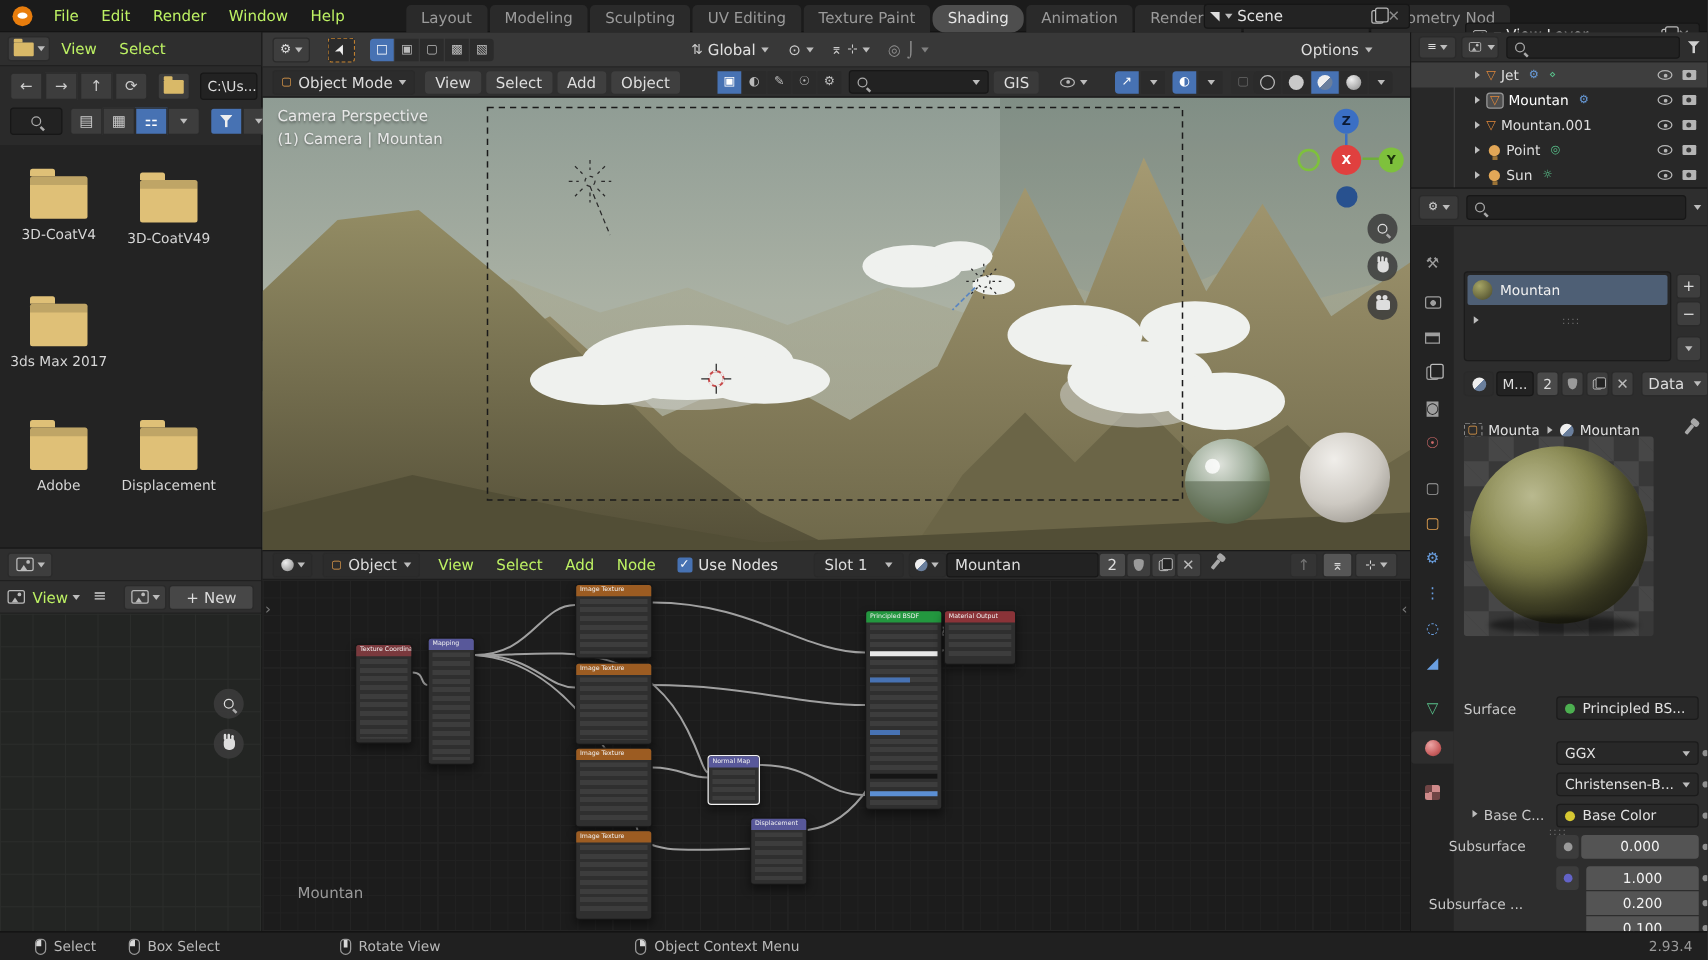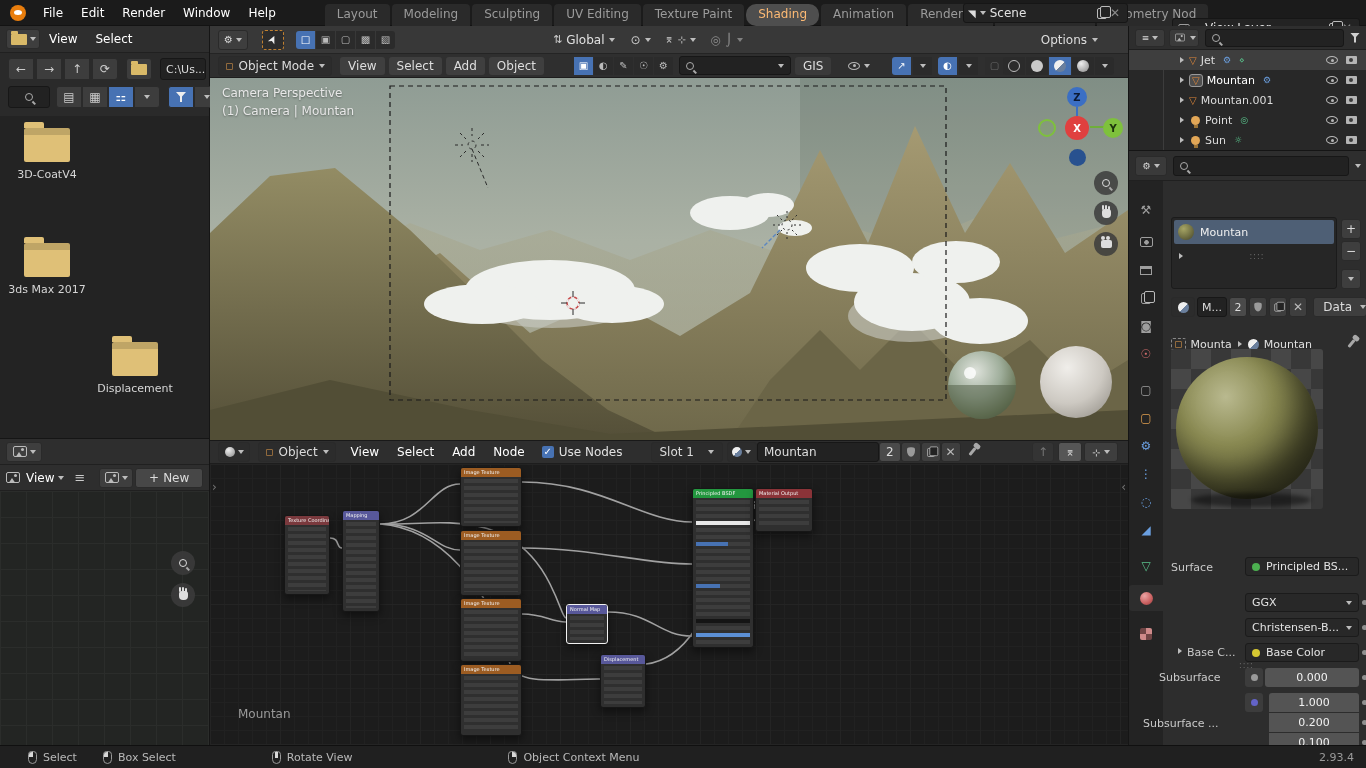--- a/index.html
+++ b/index.html
@@ -6,28 +6,28 @@
   html,body{background:#111;}
   #app{position:relative;width:1366px;height:768px;background:#1d1d1d;overflow:hidden;color:#d0d0d0;font-size:12px;}
   .abs{position:absolute;}
   .row{display:flex;align-items:center;}
   .btn{background:#3e3e3e;border:1px solid #2a2a2a;border-radius:3px;color:#dcdcdc;display:flex;align-items:center;justify-content:center;}
   .chip{background:#222;border:1px solid #171717;border-radius:3px;color:#ddd;display:flex;align-items:center;}
   .tri{width:0;height:0;border-left:3px solid transparent;border-right:3px solid transparent;border-top:4px solid #bdbdbd;display:inline-block;}
   .tri.right{transform:rotate(-90deg);}
   .lens{width:8px;height:8px;border:1.5px solid #aaa;border-radius:50%;position:relative;display:inline-block;}
   .lens:after{content:'';position:absolute;width:4px;height:1.5px;background:#aaa;transform:rotate(45deg);left:6px;top:8px;}
-  .menu{padding:0 9px;color:#ffffff;}
+  .menu{padding:0 9px;color:#bef264;}
   
   #topbar{left:0;top:0;width:1366px;height:26px;background:#1b1b1b;display:flex;align-items:center;border-bottom:1px solid #131313;}
   .blogo{width:16px;height:16px;border-radius:50%;background:#e87d0d;margin:0 8px 0 10px;position:relative;}
   .blogo:after{content:'';position:absolute;left:4px;top:5px;width:8px;height:5px;border-radius:50%;background:#fff;}
   .wtabs{display:flex;height:26px;align-items:flex-end;margin-left:40px;}
   .wtab{height:22px;padding:3px 12px;background:#2a2a2a;color:#9b9b9b;margin-right:2px;border-radius:4px 4px 0 0;font-size:12px;white-space:nowrap;}
-  .wtab.active{background:#4e4e4e;color:#fdba74;border-radius:10px;}
+  .wtab.active{background:#4e4e4e;color:#e5e5e5;border-radius:10px;}
   .idsel{height:20px;background:#232323;border:1px solid #161616;border-radius:3px;display:flex;align-items:center;padding:0 4px;color:#e3e3e3;}
   .pages{width:10px;height:11px;border:1px solid #bbb;border-radius:2px;position:relative;display:inline-block;}
   .pages:before{content:'';position:absolute;left:2px;top:-3px;width:9px;height:10px;border:1px solid #bbb;border-radius:2px;background:#232323;}
   .xg{color:#8a8a8a;font-size:12px;padding:0 3px;}
   
   #fb{left:0;top:26px;width:210px;height:412px;background:#2a2a2a;border-right:1px solid #151515;}
   .fb-h{height:27px;background:#2e2e2e;border-bottom:1px solid #202020;display:flex;align-items:center;padding:0 6px;}
   .fo{width:16px;height:11px;background:#d9b968;border-radius:1px;position:relative;display:inline-block;}
   .fo:before{content:'';position:absolute;top:-3px;left:0;width:7px;height:3px;background:#d9b968;border-radius:1px 1px 0 0;}
   .navb{width:26px;height:22px;background:#3d3d3d;border:1px solid #2a2a2a;color:#ccc;display:flex;align-items:center;justify-content:center;font-size:12px;}
@@ -178,27 +178,35 @@
           <span class="tri"></span>
         </span>
       <span class="navb" style="margin-left:8px;background:#4772b3;border-radius:3px 0 0 3px;">
           <span class="funnel"></span>
         </span>
       <span class="navb" style="border-radius:0 3px 3px 0;">
           <span class="tri"></span>
         </span>
     </div>
     <div id="fb-body">
-      <div class="folder" style="left:2px;top:12px;">
+      <div class="folder" style="left:2px;top:25px;">
           <div class="fico"></div>
           <div class="flabel">3D-CoatV4</div>
+        </div>
+      <div class="folder" style="left:90px;top:28px;">
+          <div class="fico"></div>
+          <div class="flabel">3D-CoatV49</div>
         </div>
       <div class="folder" style="left:2px;top:127px;">
           <div class="fico"></div>
           <div class="flabel">3ds Max 2017</div>
+        </div>
+      <div class="folder" style="left:2px;top:226px;">
+          <div class="fico"></div>
+          <div class="flabel">Adobe</div>
         </div>
       <div class="folder" style="left:90px;top:226px;">
           <div class="fico"></div>
           <div class="flabel">Displacement</div>
         </div>
     </div>
   </div>
 
   <div id="ie" class="abs">
     <div class="fb-h" style="height:26px;">
@@ -680,21 +688,21 @@
         </span>
       <span class="chip" style="width:30px;height:20px;padding:0 4px;font-size:11px;">M...</span>
       <span class="btn" style="width:18px;height:20px;background:#4a4a4a;font-size:11px;">2</span>
       <span class="btn" style="width:18px;height:20px;">
           <span class="shield" style="transform:scale(.75);"></span>
         </span>
       <span class="btn" style="width:18px;height:20px;">
           <span class="pages" style="transform:scale(.75);"></span>
         </span>
       <span class="btn" style="width:18px;height:20px;color:#bbb;">✕</span>
-      <span class="btn" style="flex:1;height:20px;gap:8px;margin-left:4px;justify-content:flex-end;">
+      <span class="btn" style="flex:1;height:20px;gap:8px;margin-left:4px;">
         <span>Data</span>
           <span class="tri"></span>
       </span>
     </div>
 
     <div class="abs" style="left:42px;top:198px;width:152px;height:160px;background:#383838;background-image:linear-gradient(45deg,#474747 25%,transparent 25%,transparent 75%,#474747 75%),linear-gradient(45deg,#474747 25%,transparent 25%,transparent 75%,#474747 75%);background-size:40px 40px;background-position:0 0,20px 20px;border-radius:3px;overflow:hidden;">
       <span class="abs" style="left:5px;top:8px;width:142px;height:142px;border-radius:50%;background:radial-gradient(circle at 35% 28%,#b9b98f,#8a8a52 35%,#6b6b3e 60%,#3f3f28 90%);box-shadow:inset -18px -24px 30px rgba(0,0,0,.5);"></span>
       <span class="abs" style="left:20px;bottom:2px;width:120px;height:14px;border-radius:50%;background:rgba(0,0,0,.45);filter:blur(2px);"></span>
     </div>
 

